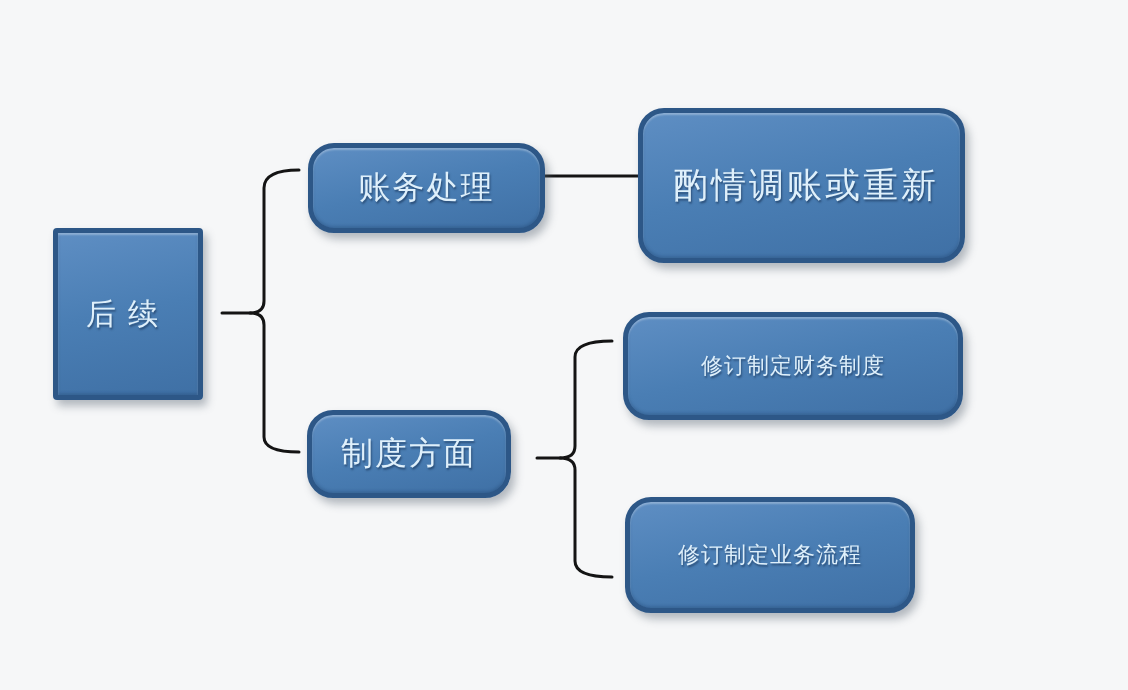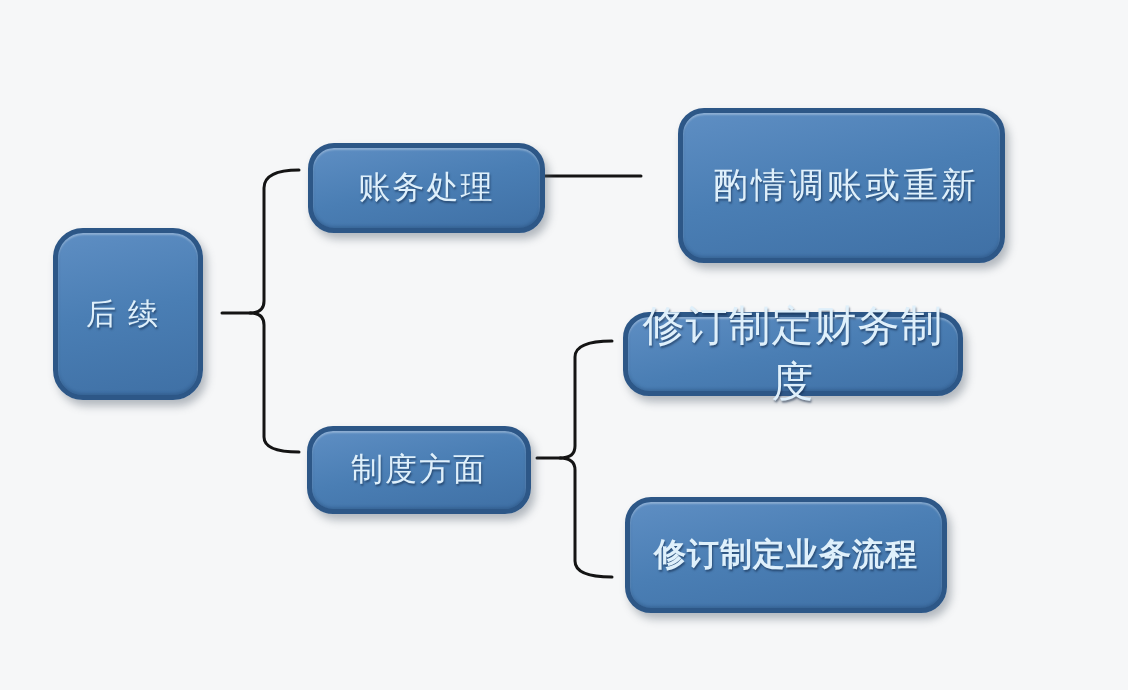--- a/index.html
+++ b/index.html
@@ -36,44 +36,43 @@
     flex-direction: column;
     justify-content: center;
     align-items: center;
     text-align: center;
   }
   .node .line { display: block; }
 
   #node-root {
     left: 53px; top: 228px; width: 150px; height: 172px;
     font-size: 30px; letter-spacing: 12px; line-height: 56px;
-    border-radius: 30px;
+    border-radius: 4px;
   }
   #node-branch-accounting {
     left: 308px; top: 143px; width: 237px; height: 90px;
     font-size: 32px; letter-spacing: 2px;
   }
   #node-branch-system {
-    left: 307px; top: 426px; width: 224px; height: 88px;
+    left: 307px; top: 410px; width: 204px; height: 88px;
     font-size: 32px; letter-spacing: 2px;
   }
   #node-leaf-adjust {
     left: 638px; top: 108px; width: 327px; height: 155px;
     font-size: 35px; letter-spacing: 3px; line-height: 53px;
     align-items: flex-start; text-align: left;
     padding-left: 30px;
-    margin-left: 40px;
   }
   #node-leaf-financial {
-    left: 623px; top: 312px; width: 340px; height: 84px;
-    font-size: 42px; letter-spacing: 1px;
+    left: 623px; top: 312px; width: 340px; height: 108px;
+    font-size: 22px; letter-spacing: 1px;
   }
   #node-leaf-process {
-    left: 625px; top: 497px; width: 322px; height: 116px;
-    font-size: 32px; letter-spacing: 1px; font-weight: bold;
+    left: 625px; top: 497px; width: 290px; height: 116px;
+    font-size: 22px; letter-spacing: 1px;
   }
 </style>
 </head>
 <body>
 
 <div id="stage">
 
   <svg id="connector-layer" viewBox="0 0 1128 690" xmlns="http://www.w3.org/2000/svg">
     <g stroke="#141414" stroke-width="3" fill="none" stroke-linecap="round" stroke-linejoin="round">
 

